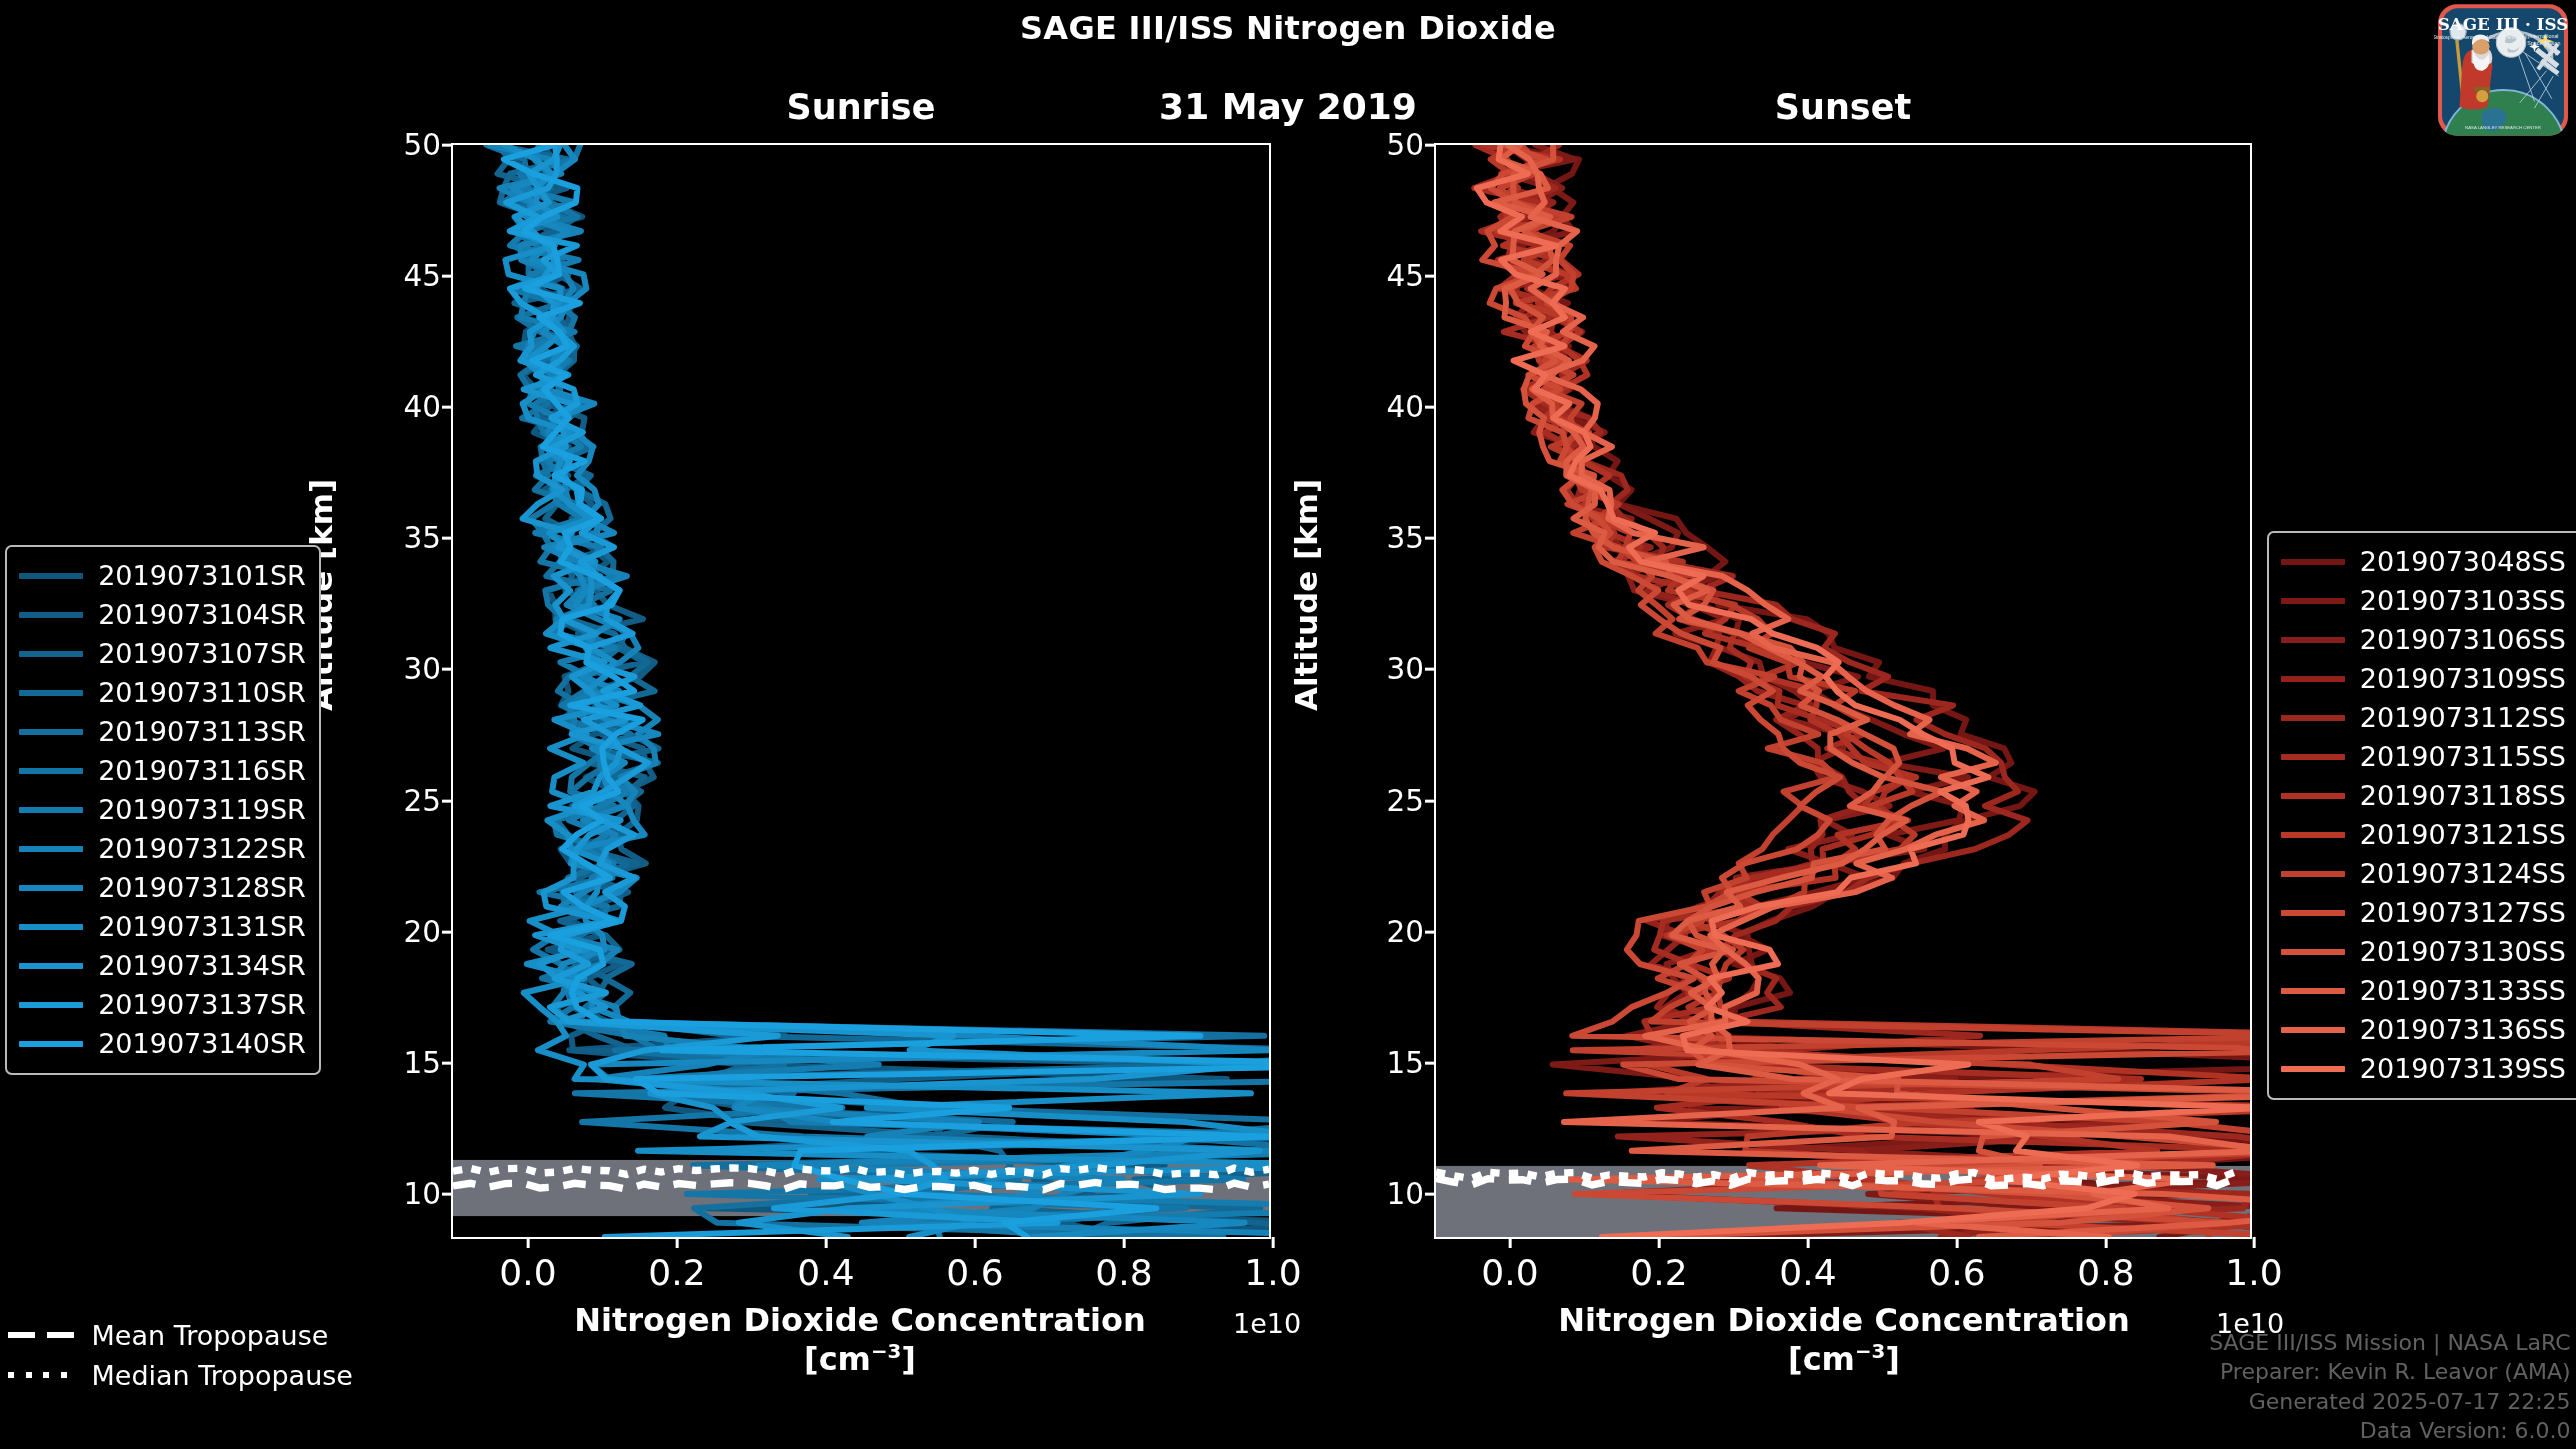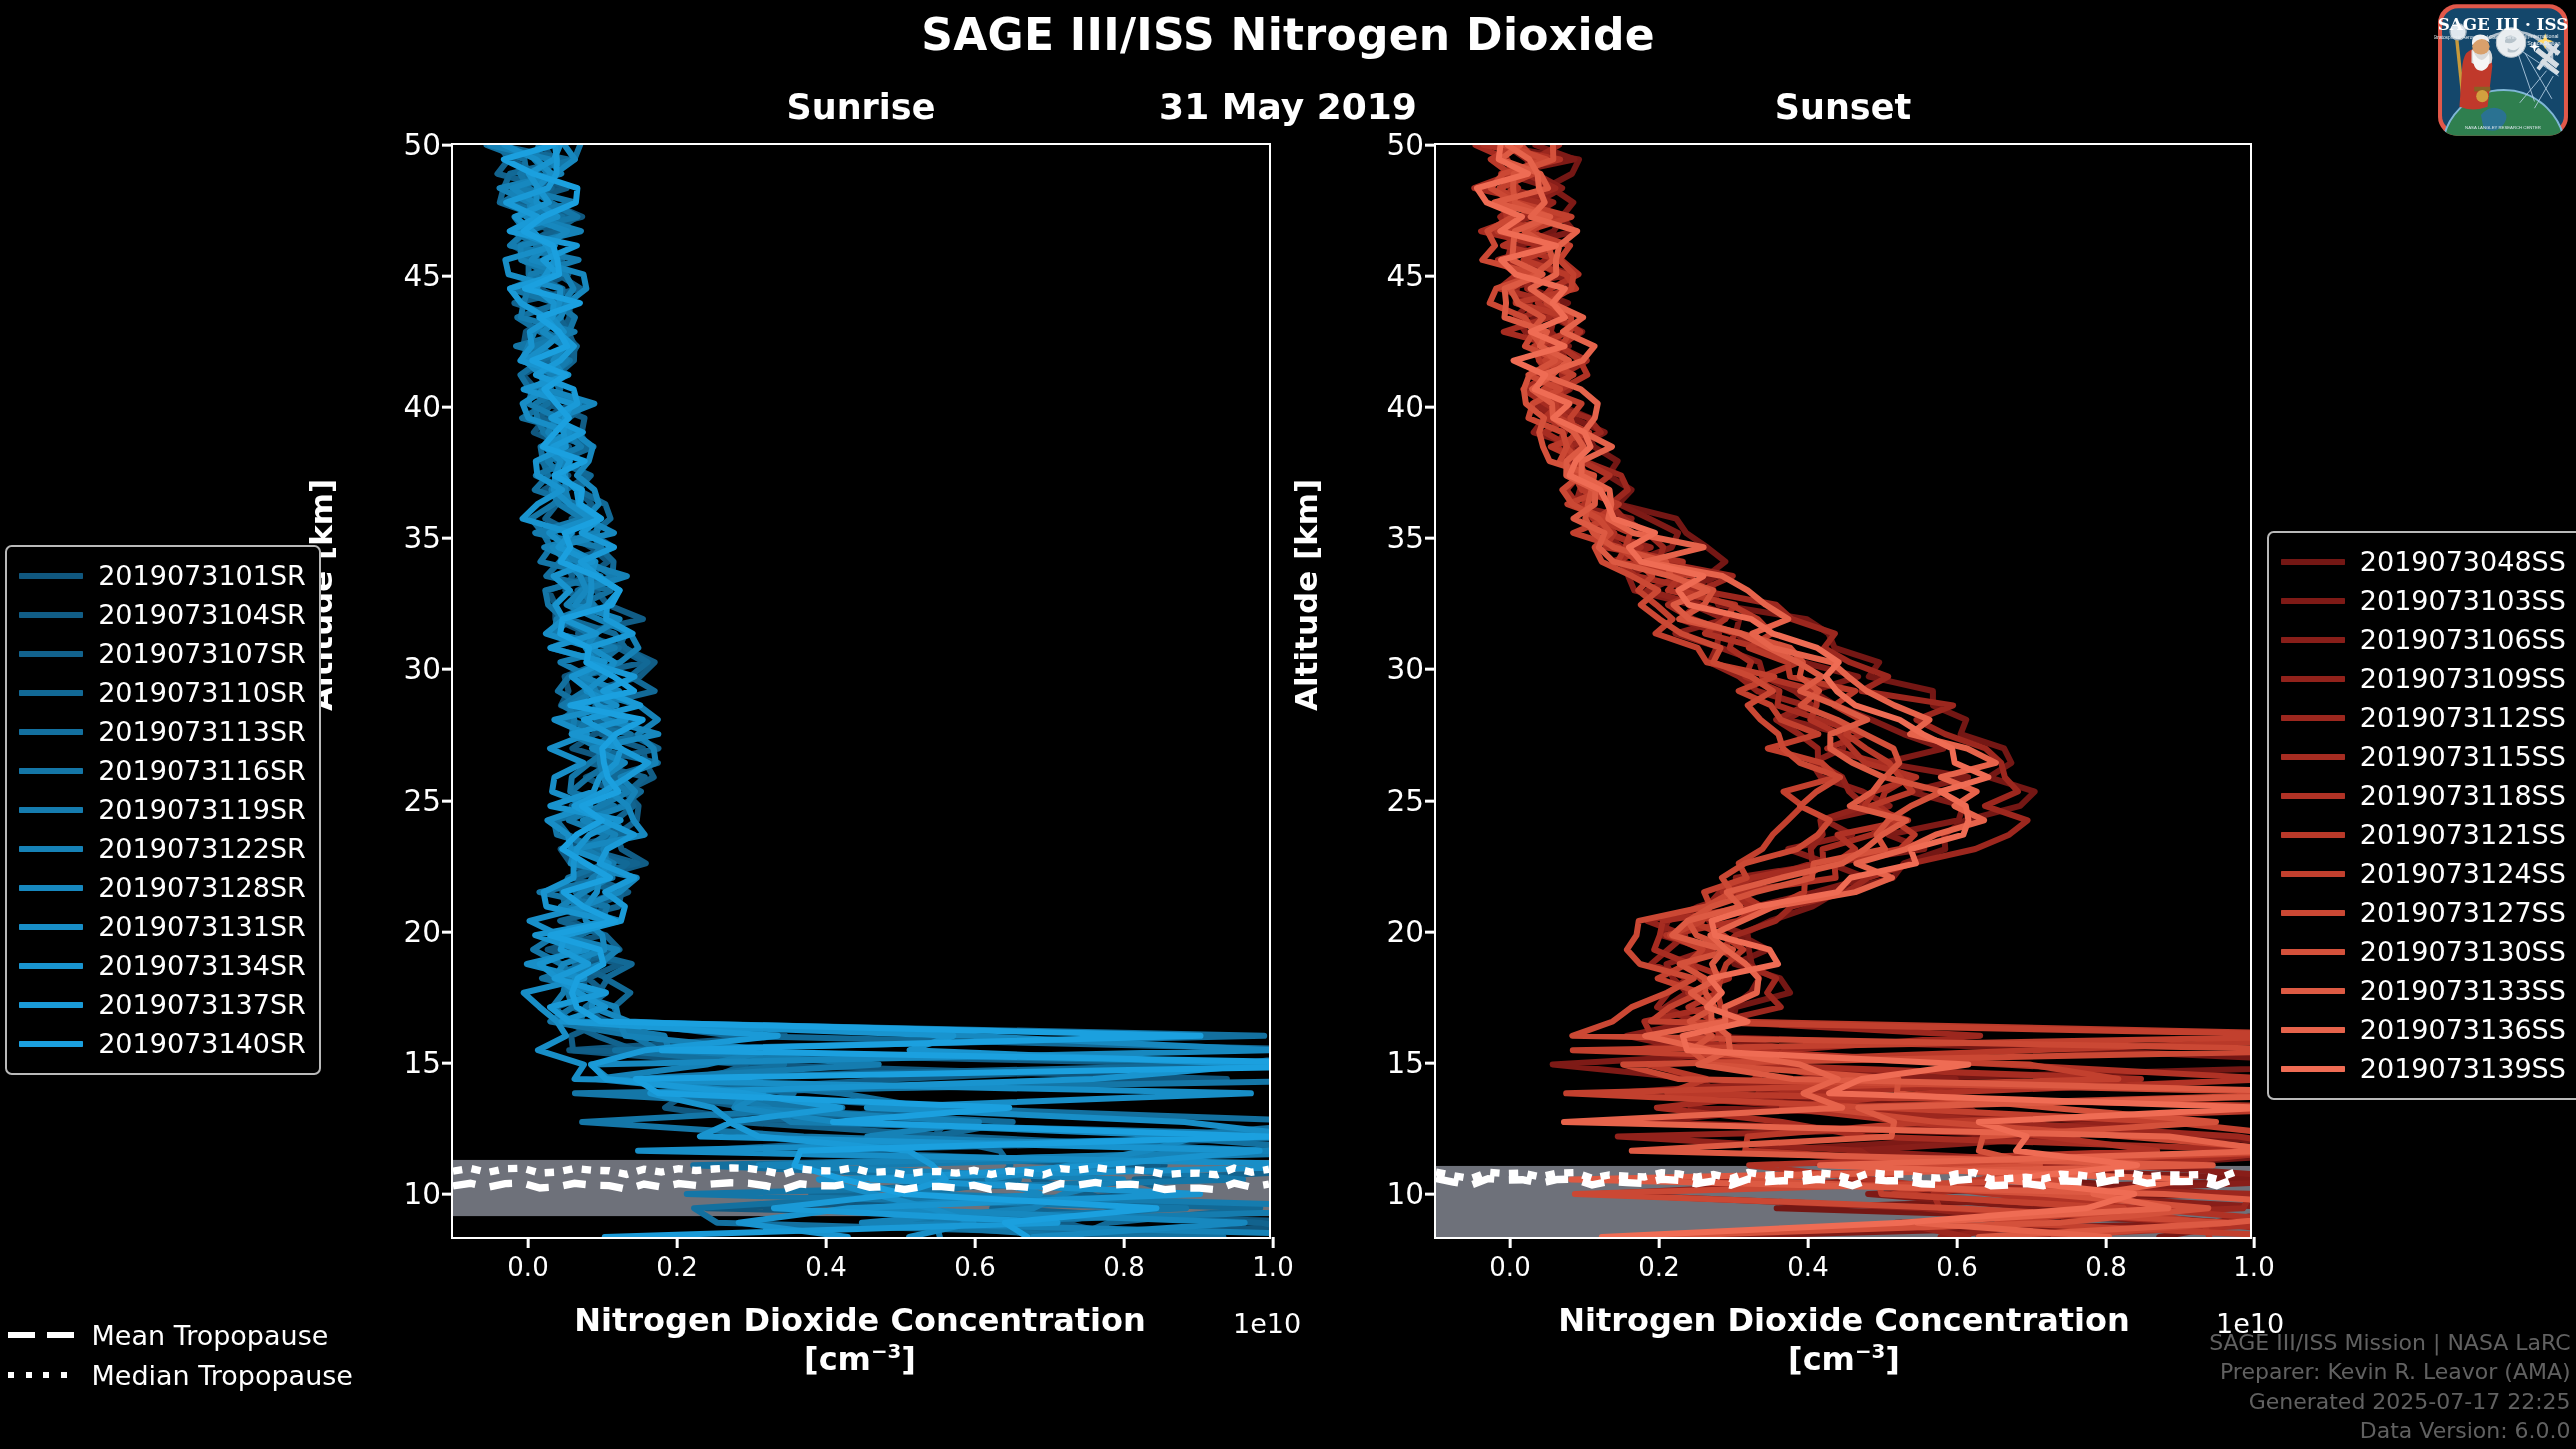--- a/index.html
+++ b/index.html
@@ -2,42 +2,42 @@
 <html style="font-size:10.7px"><head>
 <meta charset="utf-8">
 <style>
   html,body{margin:0;padding:0;background:#000;}
   body{width:2576px;height:1449px;position:relative;overflow:hidden;
        font-family:"DejaVu Sans","Liberation Sans",sans-serif;color:#fff;}
   .abs{position:absolute;}
 
   
   #main-title{left:0;top:9.4px;width:2576px;text-align:center;
-      font-size:44px;font-weight:bold;letter-spacing:0.3px;}
+      font-size:32px;font-weight:bold;letter-spacing:0.3px;}
   #date-title{left:0;top:86px;width:2576px;text-align:center;
       font-size:36px;font-weight:bold;}
   #sunrise-title{left:451px;top:87px;width:820px;text-align:center;
       font-size:35px;font-weight:bold;}
   #sunset-title{left:1434px;top:87px;width:818px;text-align:center;
       font-size:35px;font-weight:bold;}
 
   
   .axes{position:absolute;border:2.7px solid #fff;background:#000;box-sizing:border-box;}
   #axes-sunrise{left:451px;top:143px;width:820px;height:1096px;}
   #axes-sunset{left:1434px;top:143px;width:818px;height:1096px;}
   .plotclip{position:absolute;inset:0;overflow:hidden;}
   .plotsvg{position:absolute;left:0;top:0;width:100%;height:100%;}
 
   
   .ytick{position:absolute;right:100%;margin-right:12px;transform:translateY(-50%);
       font-size:29.5px;white-space:nowrap;}
   .ytickmark{position:absolute;right:100%;width:10.7px;height:2.7px;background:#fff;
       transform:translateY(-50%);}
   .xtick{position:absolute;top:100%;margin-top:14.8px;transform:translateX(-50%);
-      font-size:26px;white-space:nowrap;}
+      font-size:36px;white-space:nowrap;}
   .xtickmark{position:absolute;top:100%;width:2.7px;height:10.7px;background:#fff;
       transform:translateX(-50%);}
 
   .ylabel{position:absolute;font-size:31px;font-weight:bold;white-space:nowrap;
       transform-origin:0 0;transform:rotate(-90deg);}
   #ylabel-sunrise{left:303px;top:711px;}
   #ylabel-sunset{left:1288px;top:711px;}
 
   .xlabel{position:absolute;text-align:center;font-size:32px;font-weight:bold;line-height:1.22;}
   #xlabel-sunrise{left:402px;top:1301px;width:916px;}

